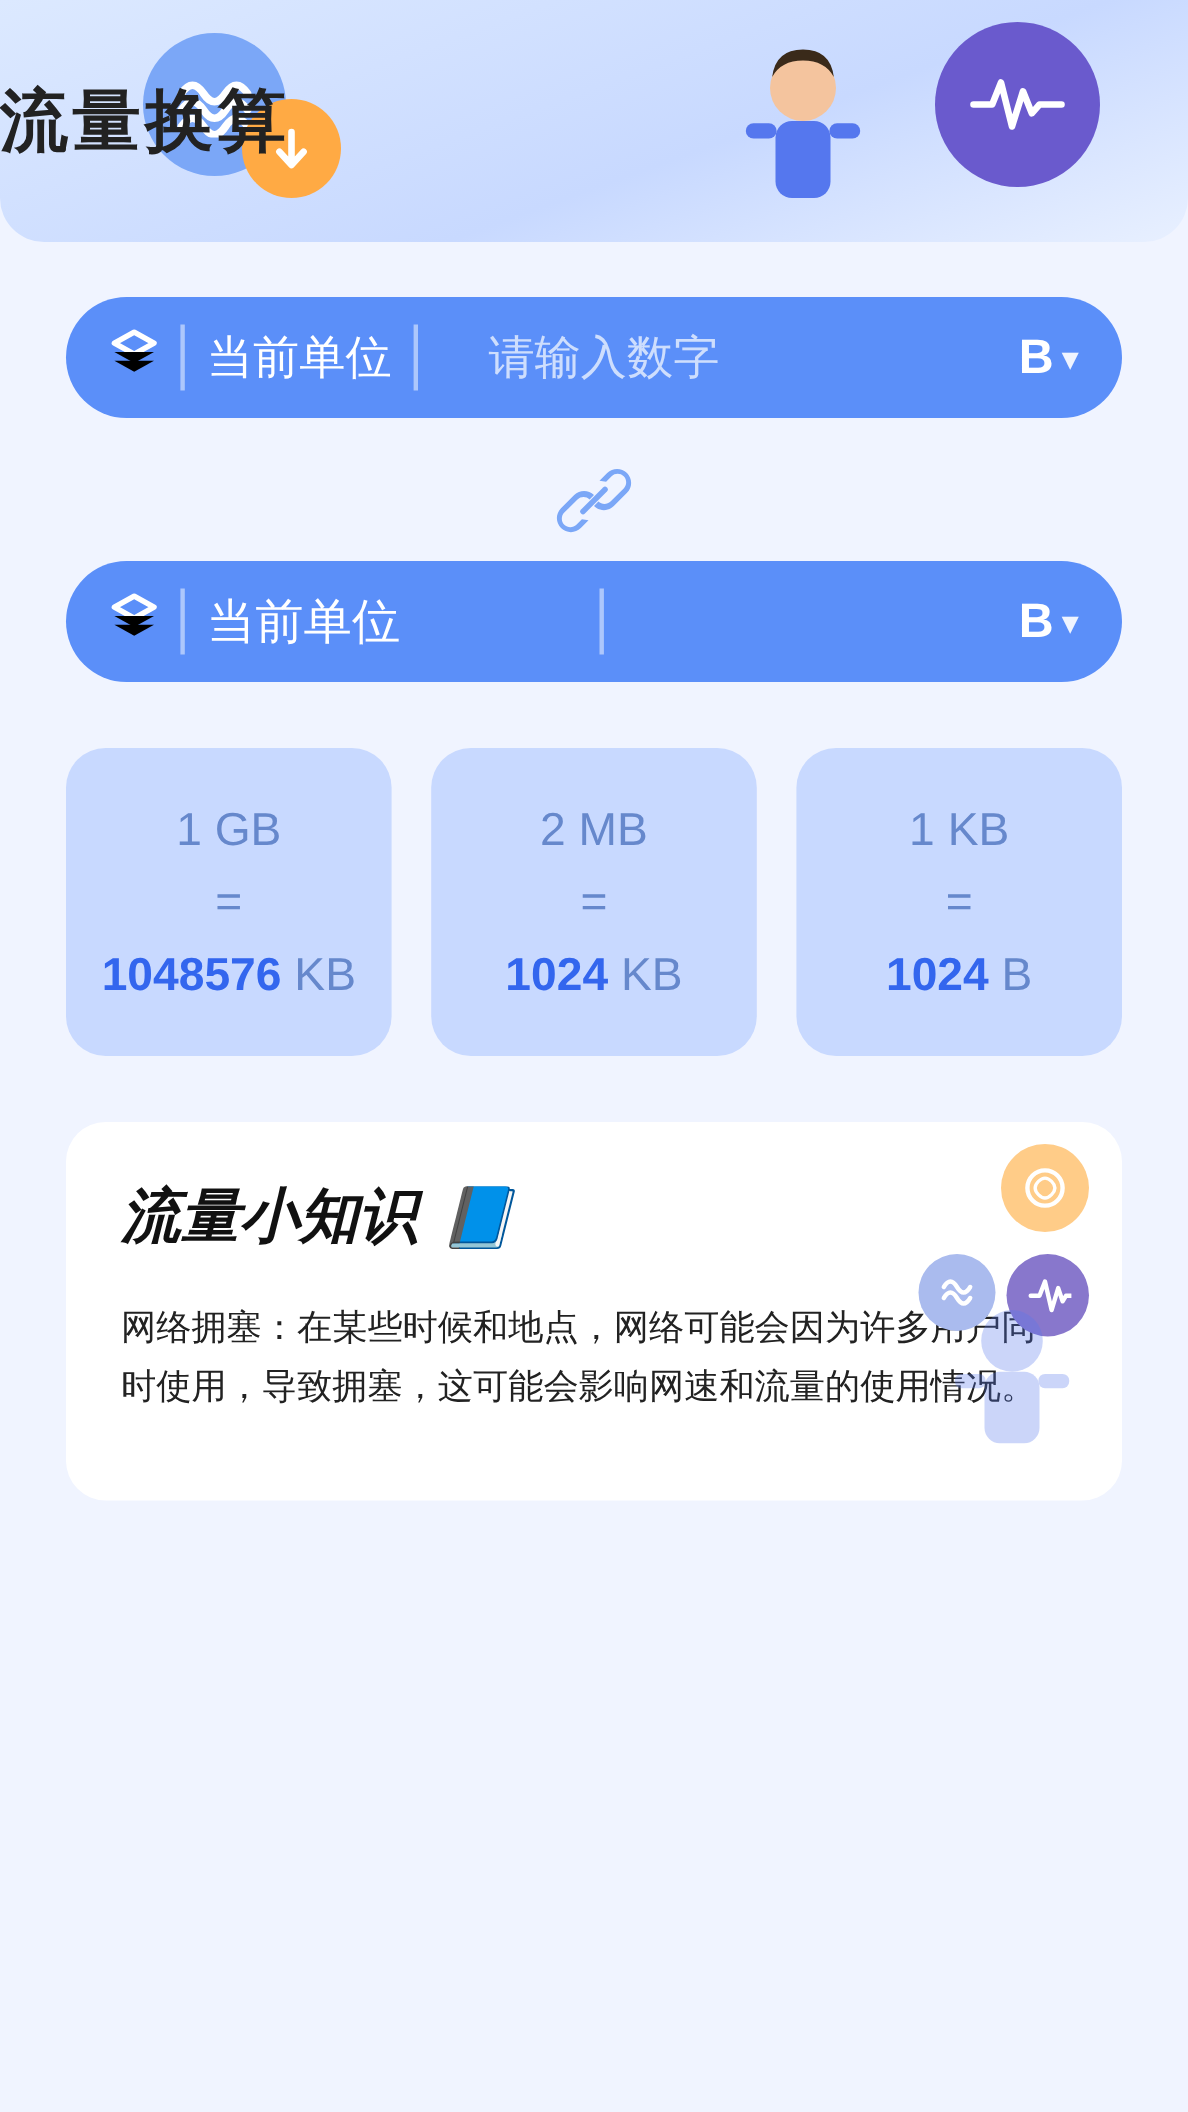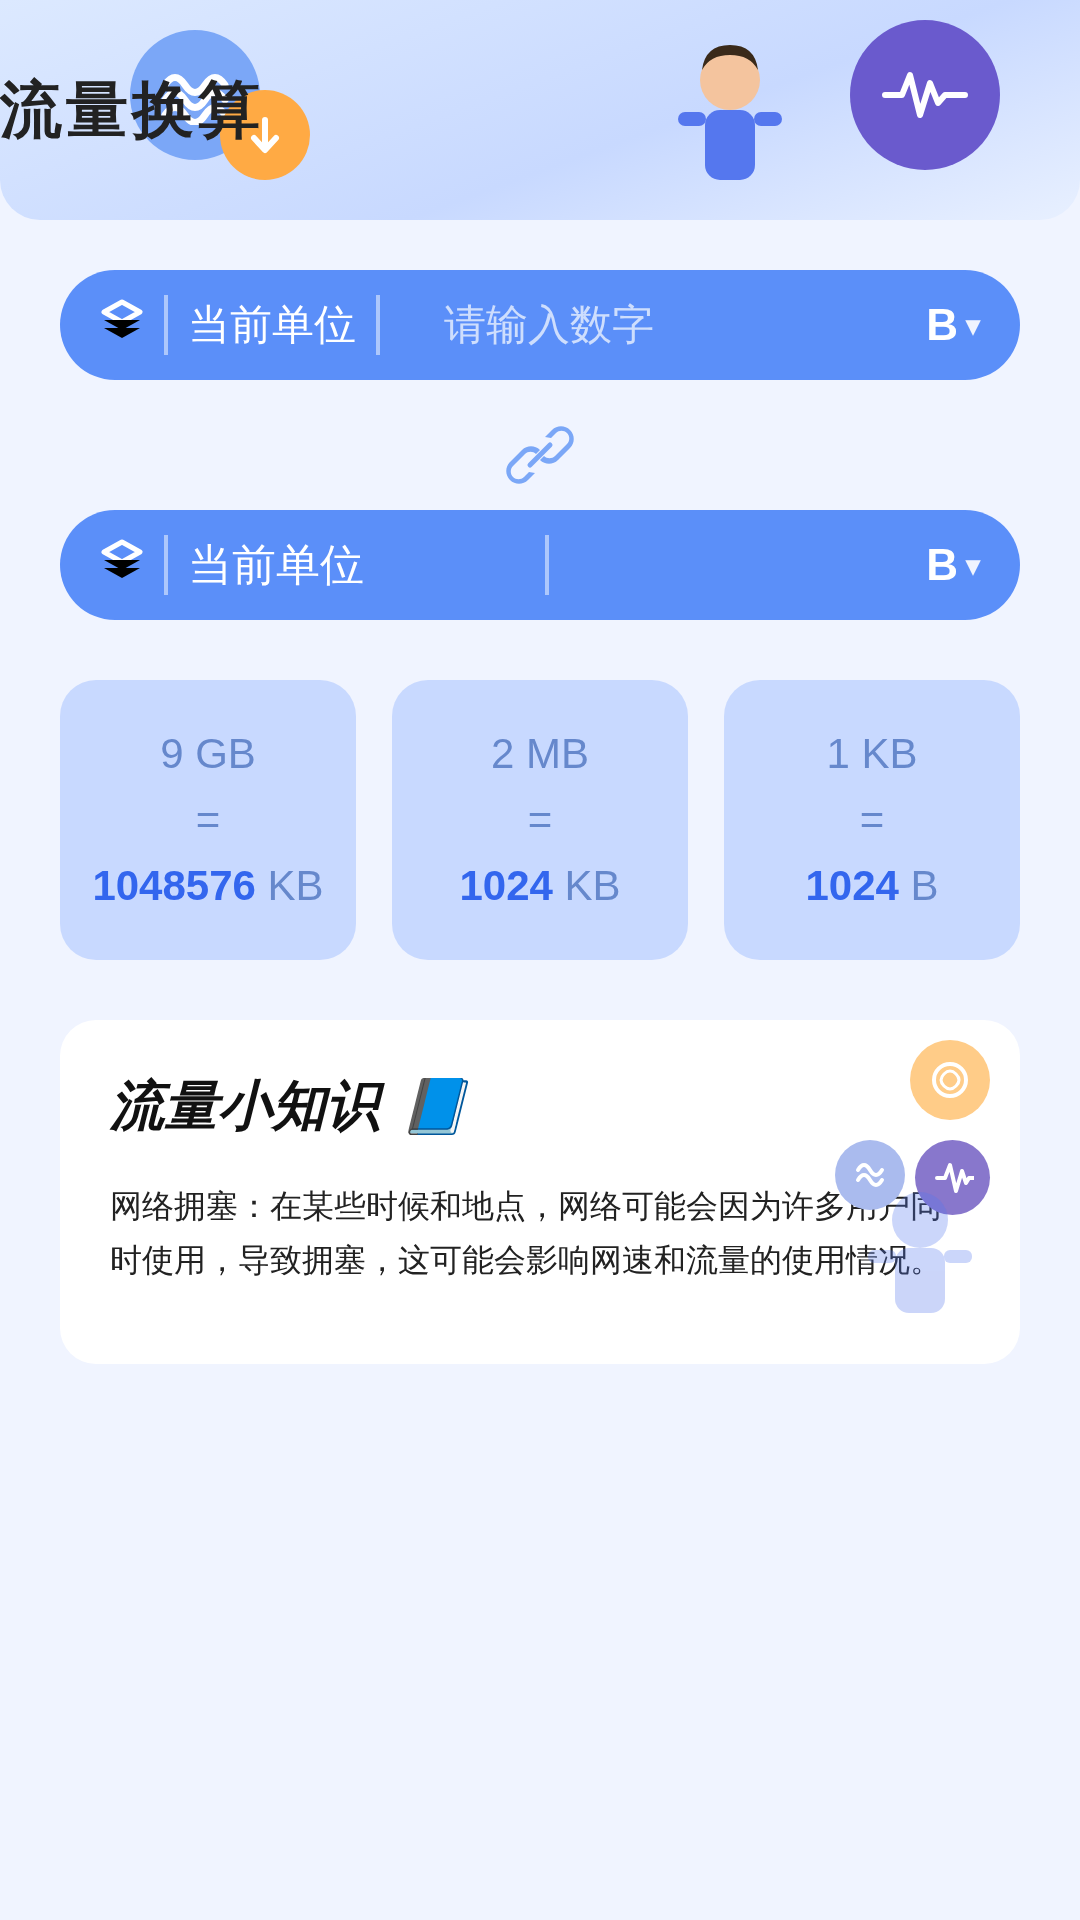--- a/index.html
+++ b/index.html
@@ -408,21 +408,21 @@
     <span style="flex:1"></span>
     <div class="unit-selector">
       <span>B</span>
       <span class="chevron">▾</span>
     </div>
   </div>
 
   <div class="cards-row">
 
     <div class="info-card">
-      <span class="card-from">9 GB</span>
+      <span class="card-from">1 GB</span>
       <span class="card-equals">=</span>
       <span class="card-to">
         <span style="color:#3366ee;font-weight:700;font-size:42px;">1048576</span>
         <span style="color:#6688cc;font-weight:500;font-size:42px;"> KB</span>
       </span>
     </div>
 
     <div class="info-card">
       <span class="card-from">2 MB</span>
       <span class="card-equals">=</span>

